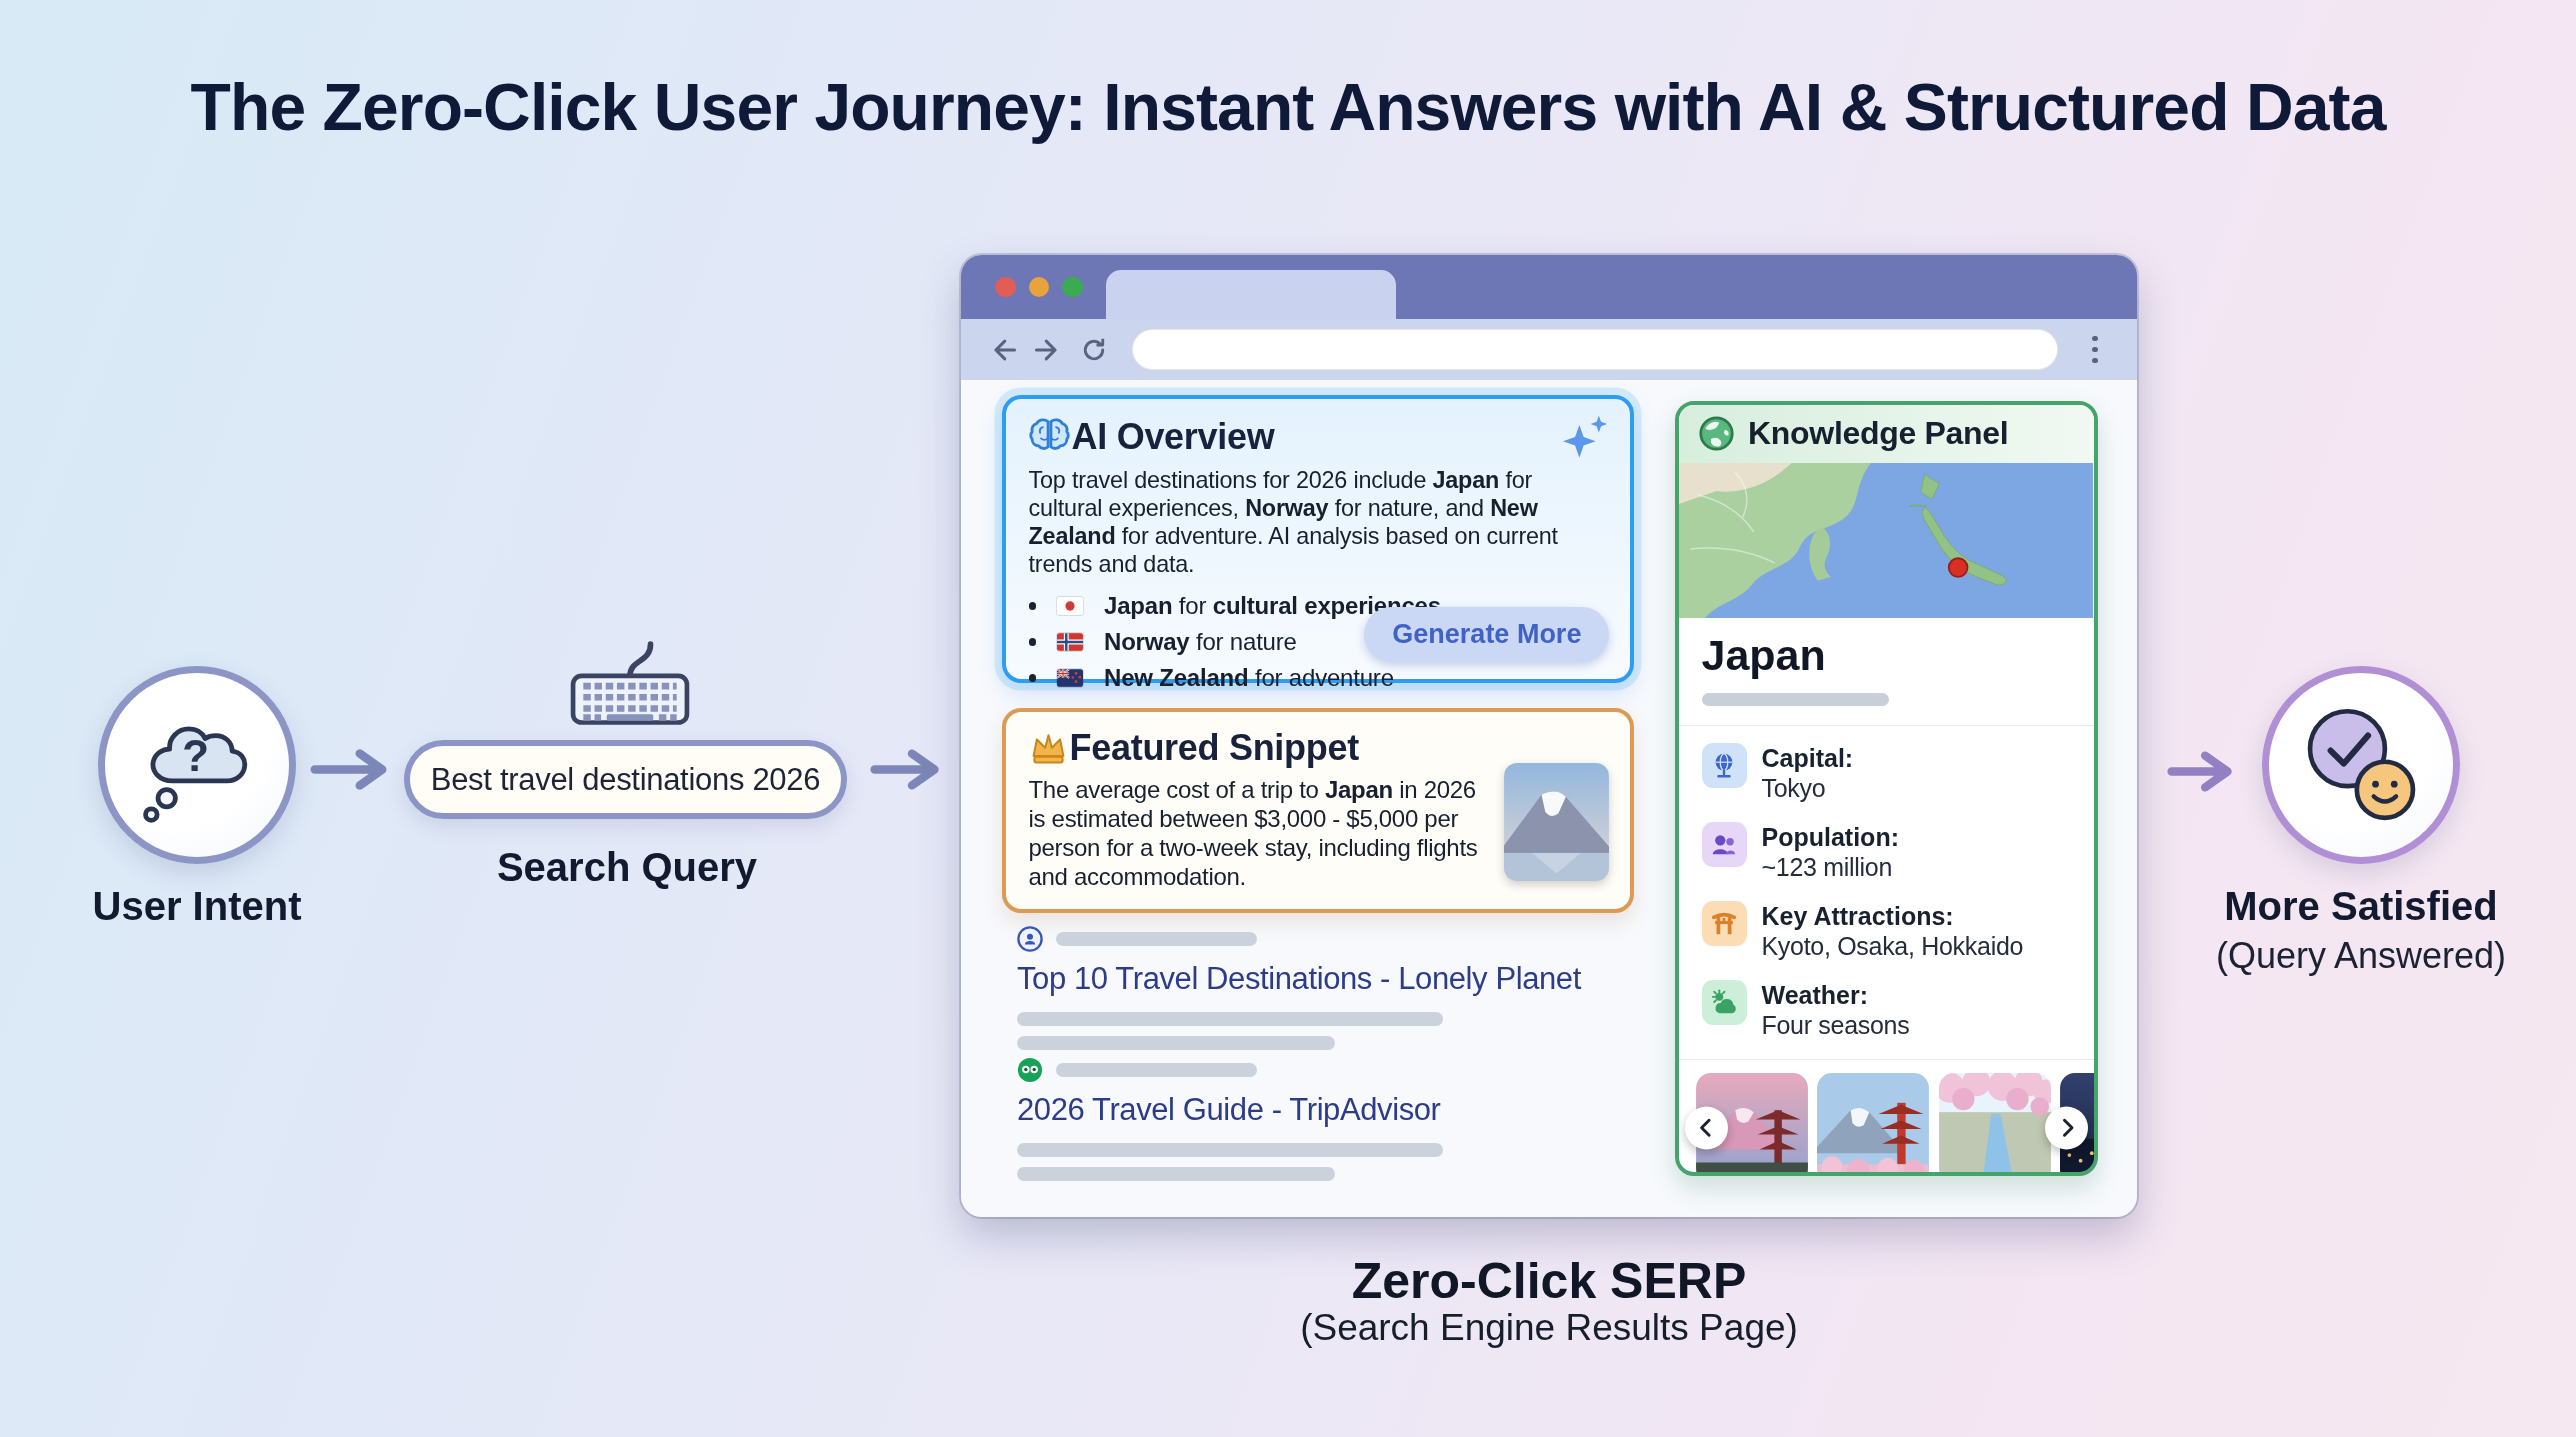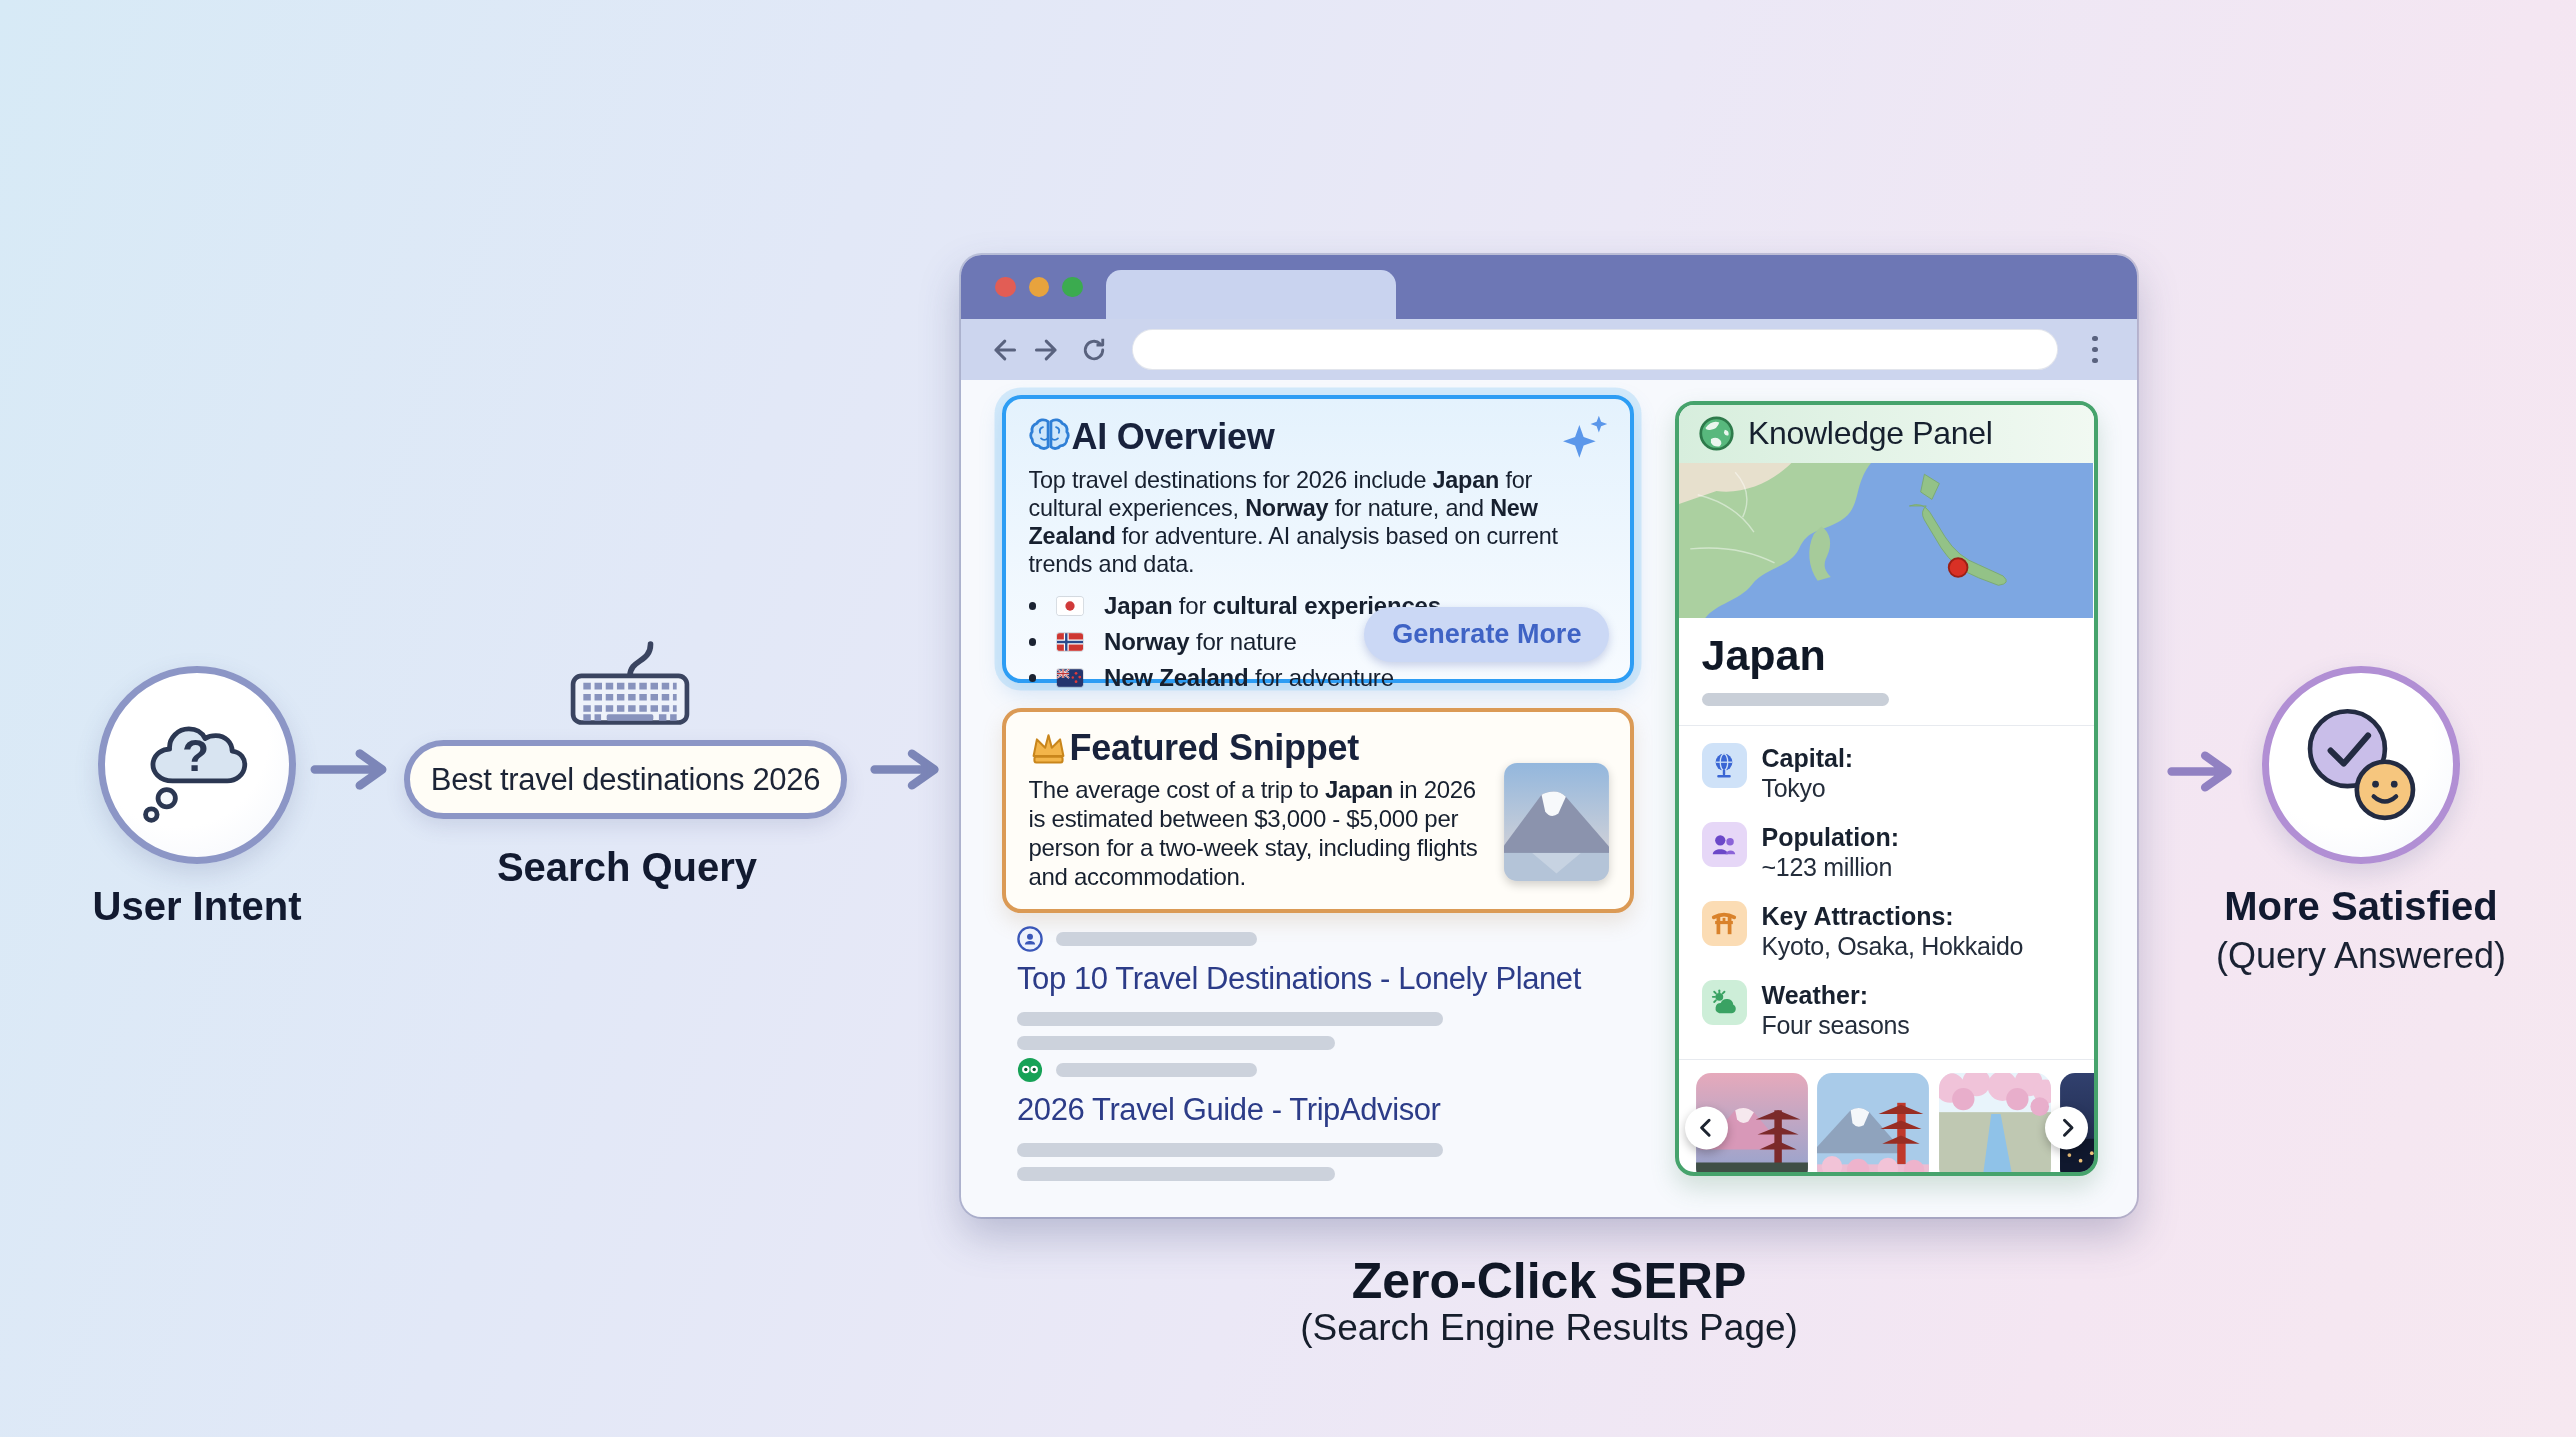--- a/index.html
+++ b/index.html
@@ -83,21 +83,21 @@
   .url-bar{width:201px;height:14px;border-radius:7.5px;background:var(--bar-gray);}
   .result-title{margin-top:9.4px;font-size:31px;letter-spacing:-0.4px;color:var(--link-navy);cursor:pointer;}
   .desc-bar{height:14px;border-radius:7.5px;background:var(--bar-gray);}
   .db1{margin-top:15px;width:426px;} .db2{margin-top:9.4px;width:318px;}
 
   
   .kp{position:absolute;left:714px;top:20.6px;width:423px;height:775px;border:4.7px solid var(--panel-green);
     border-radius:19px;background:#fff;overflow:hidden;box-shadow:0 11.2px 24px rgba(70,130,90,.22);}
   .kp-header{height:58px;display:flex;align-items:center;gap:13px;padding:0 19px;
     background:linear-gradient(90deg,#d7eedd,#f1f9f2);}
-  .kp-title{font-size:32px;font-weight:400;color:#16202e;letter-spacing:-0.3px;}
+  .kp-title{font-size:32px;font-weight:700;color:#16202e;letter-spacing:-0.3px;}
   .kp-map{height:155px;}
   .kp-body{padding:13px 22.5px 0;}
   .kp-entity{font-size:43px;font-weight:700;color:#101826;}
   .kp-subbar{margin-top:13px;width:187px;height:13px;border-radius:7.5px;background:#c9cfd8;}
   .kp-div{margin:19px -22.5px 0;border-top:1.9px solid #e7eaef;}
   .kp-facts{display:flex;flex-direction:column;gap:19px;padding-top:17px;}
   .fact{display:flex;gap:15px;align-items:flex-start;}
   .fact-icon{width:45px;height:45px;border-radius:11.2px;display:flex;align-items:center;justify-content:center;flex:0 0 auto;}
   .fi-blue{background:#cfe2f8;} .fi-purple{background:#e6d7f7;} .fi-orange{background:#fbdcb4;} .fi-green{background:#cdeed8;}
   .fact-label{font-size:25px;font-weight:700;color:#18212f;line-height:30px;}
@@ -112,20 +112,21 @@
     font-size:50px;font-weight:700;color:#101726;}
   .serp-caption-sub{position:absolute;left:961px;top:1307px;width:1176px;text-align:center;
     font-size:37px;font-weight:400;color:#161e2c;}
   b{font-weight:700;}
 </style>
 </head>
 <body>
 
 <div class="canvas">
 
+  <h1 class="title">The Zero-Click User Journey: Instant Answers with AI &amp; Structured Data</h1>
 
   <div class="node-circle intent-circle">
     <svg width="127" height="127" viewBox="0 0 132 132">
       <path d="M40 82c-13 0-22-9-20-20 2-9 10-13 17-13-1-12 9-21 20-21 8 0 14 4 17 10 3-2 7-3 11-3 10 0 17 7 17 16 9 1 14 8 13 16-1 9-9 15-18 15H40z" fill="#d8e4f1" stroke="#2b3752" stroke-width="5" stroke-linejoin="round"></path>
       <text x="64" y="72" text-anchor="middle" font-size="46" font-weight="bold" fill="#2b3752" font-family="Liberation Sans, sans-serif">?</text>
       <circle cx="34" cy="100" r="9" fill="#f6f9fd" stroke="#2b3752" stroke-width="5"></circle>
       <circle cx="18" cy="117" r="6" fill="#f6f9fd" stroke="#2b3752" stroke-width="5"></circle>
     </svg>
   </div>
   <div class="node-label lbl-intent">User Intent</div>

